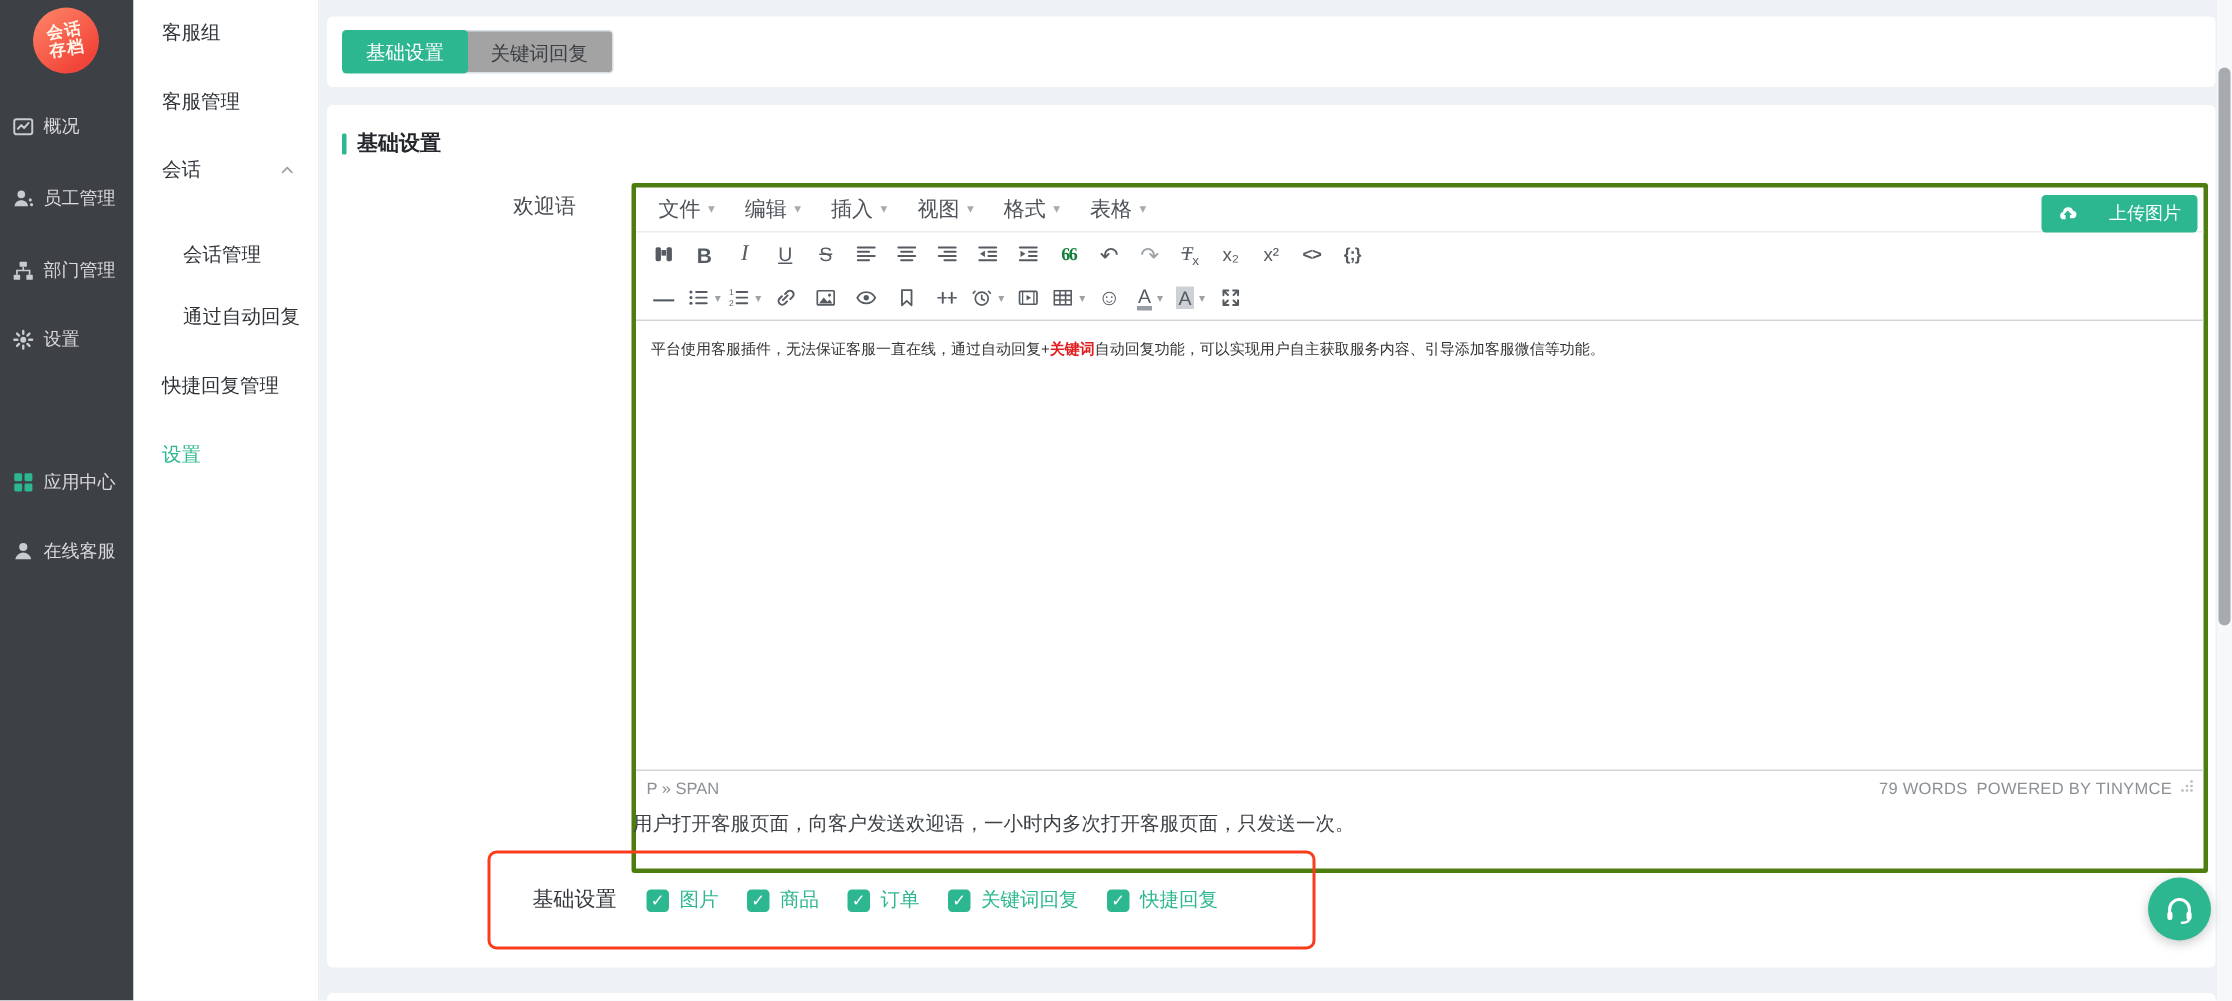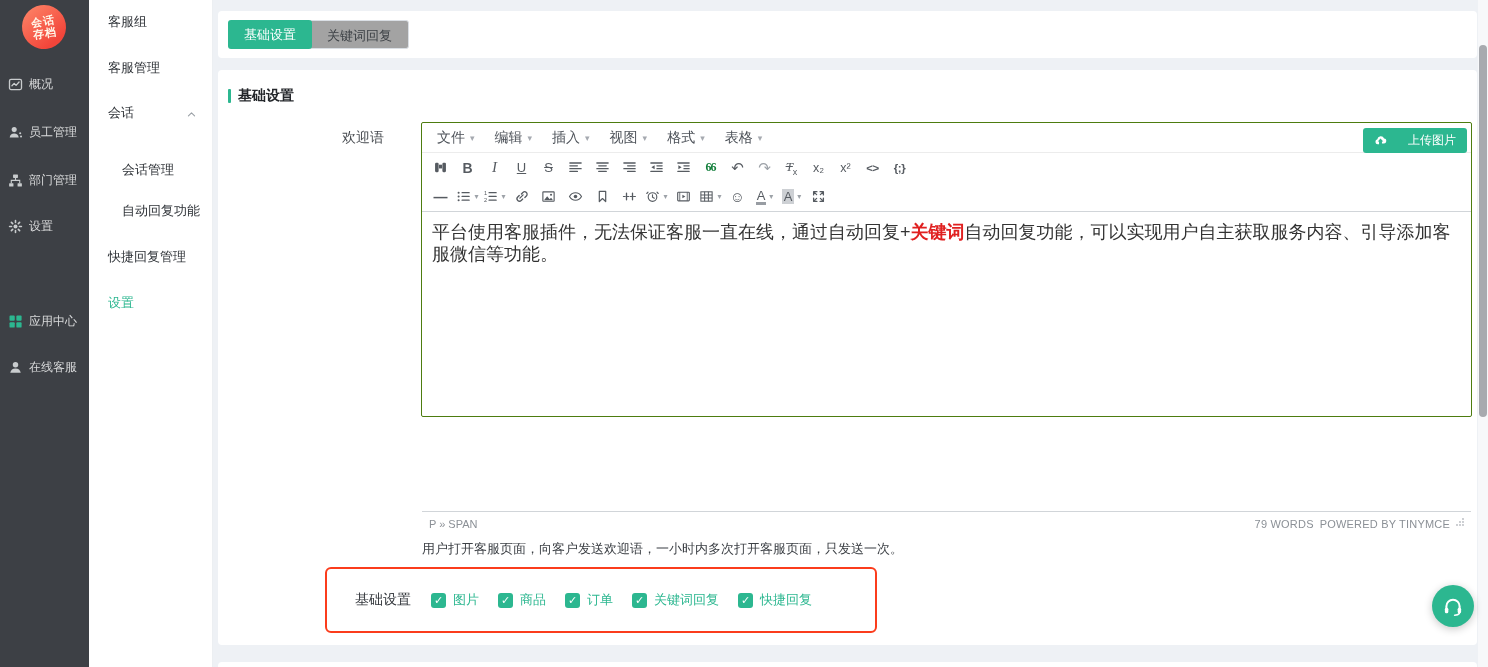--- a/index.html
+++ b/index.html
@@ -37,22 +37,22 @@
 
   
   .section-header{position:absolute;left:10px;top:17px;display:flex;align-items:center;gap:7px}
   .green-bar{width:3px;height:14px;background:#2cb790;border-radius:1px}
   .section-title{font-size:14px;font-weight:bold;color:#24272b}
 
   .welcome-label{position:absolute;left:0;top:59px;width:166px;text-align:right;font-size:14px;color:#484c51}
   .hint{position:absolute;left:204px;top:470px;font-size:13px;color:#3d4146}
 
   
-  .editor{position:absolute;left:203px;top:52px;width:1051px;height:295px;box-sizing:border-box;
-          border:1px solid #4d7c0f;border-radius:2px;background:#fff}
+  .editor{position:absolute;left:203px;top:52px;width:1051px;height:460px;box-sizing:border-box;
+          border:3px solid #4d7c0f;border-radius:2px;background:#fff}
   .menubar{height:29px;display:flex;align-items:center;padding-left:5px;border-bottom:1px solid #ececec}
   .menu-item{display:flex;align-items:center;gap:5px;padding:0 10px;font-size:14px;color:#4e535a;cursor:pointer}
   .caret{font-size:9px;color:#a6aab0}
   .toolbars{border-bottom:1px solid #d1d5d9}
   .toolbar{display:flex;align-items:center;height:29px;padding-left:5px}
   .tbtn{min-width:25px;height:24px;display:flex;align-items:center;justify-content:center;gap:3px;
         color:#565b61;cursor:pointer;margin:0 1px;border-radius:2px}
   .tcaret{font-size:8px;color:#9da2a8}
   .g-b{font-weight:bold;font-size:14px}
   .g-i{font-style:italic;font-family:"Liberation Serif",serif;font-size:15px}
@@ -62,21 +62,21 @@
   .g-ar{font-size:15px}
   .g-rf{font-size:13px}.g-rf .t{font-style:italic;font-family:"Liberation Serif",serif;text-decoration:line-through}
   .g-rf .x{font-size:9px;vertical-align:sub}
   .g-xx{font-size:12.5px}
   .g-code{font-size:11.5px;font-weight:bold;letter-spacing:-.5px}
   .g-hr{font-size:14px;font-weight:bold}
   .g-emoji{font-size:15px}
   .g-fore{font-size:13px;border-bottom:3px solid #989da3;line-height:13px;padding:0 1px}
   .g-back{font-size:13px;background:#cdd0d4;line-height:15px;padding:0 2px}
 
-  .content{height:299px;box-sizing:border-box;padding:9px 10px;font-size:18px;color:#333;line-height:22px;outline:none}
+  .content{height:299px;box-sizing:border-box;padding:9px 10px;font-size:10px;color:#333;line-height:22px;outline:none}
   .content p{margin:0}
   .kw{color:#e02020;font-weight:bold}
   .statusbar{height:25px;box-sizing:border-box;border-top:1px solid #d1d5d9;display:flex;align-items:center;
              justify-content:space-between;padding:0 7px;font-size:11px;color:#8b9096}
   .sb-right{display:flex;align-items:flex-start;gap:6px;letter-spacing:.2px}
   .upload-btn{position:absolute;top:5px;right:4px;height:25px;background:#2cb790;color:#fff;border-radius:3px;
               display:flex;align-items:center;gap:21px;padding:0 11px;font-size:12px;cursor:pointer}
 
   
   .red-box{position:absolute;left:107px;top:497px;width:552px;height:66px;box-sizing:border-box;
@@ -159,21 +159,21 @@
 <div class="sub-sidebar">
   <div class="sub-item" style="left:19px;top:13px">客服组</div>
   <div class="sub-item" style="left:19px;top:59px">客服管理</div>
   <div class="sub-item" style="left:19px;top:104px">会话</div>
   <span class="sub-chevron">
     <svg width="11" height="11" viewBox="0 0 16 16" fill="none" stroke="#9aa0a6" stroke-width="1.6" stroke-linecap="round" stroke-linejoin="round">
         <path d="M3.5 10 8 5.5 12.5 10"></path>
       </svg>
   </span>
   <div class="sub-item" style="left:33px;top:161px">会话管理</div>
-  <div class="sub-item" style="left:33px;top:202px">自动回复功能</div>
+  <div class="sub-item" style="left:33px;top:202px">通过自动回复</div>
   <div class="sub-item" style="left:19px;top:248px">快捷回复管理</div>
   <div class="sub-item active" style="left:19px;top:294px">设置</div>
 </div>
 
 <div class="card card-tabs">
   <div class="tabs">
     <div class="tab active">基础设置</div>
     <div class="tab plain">关键词回复</div>
   </div>
 </div>

